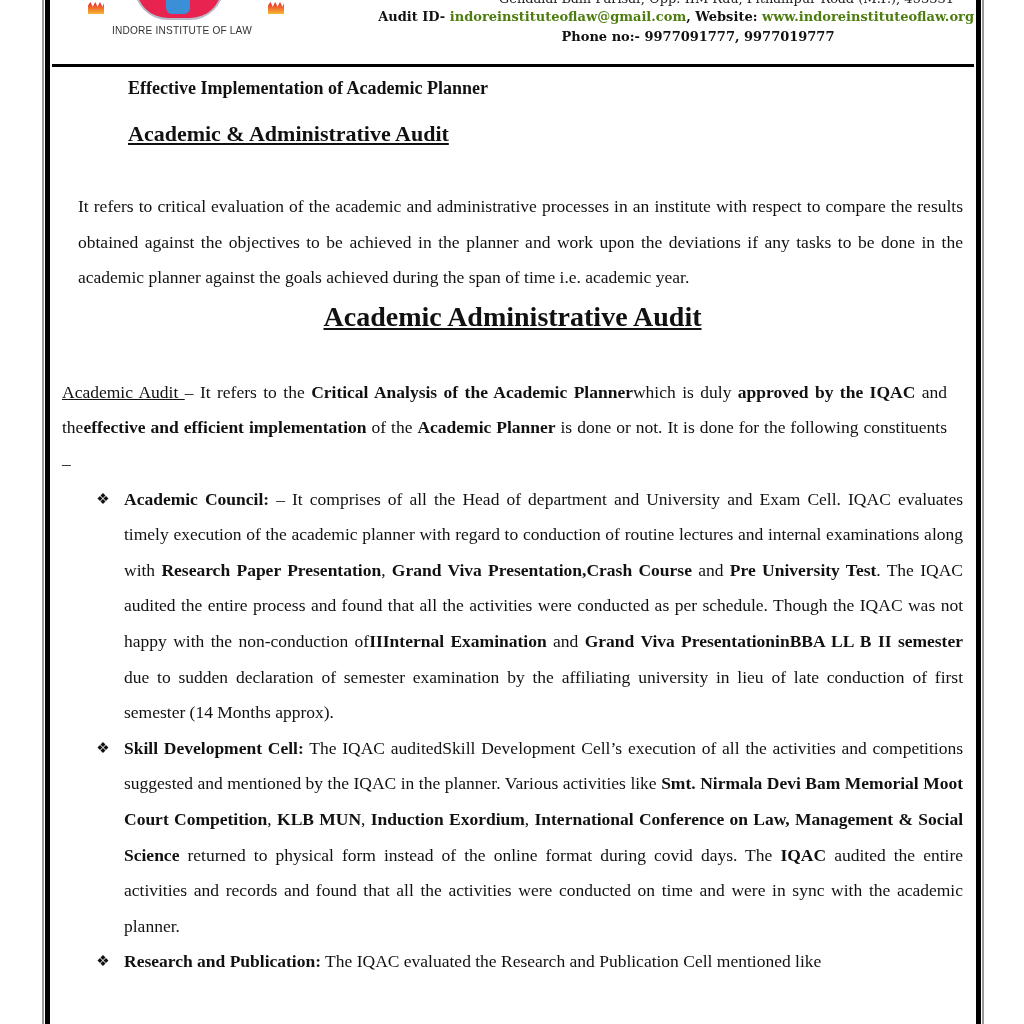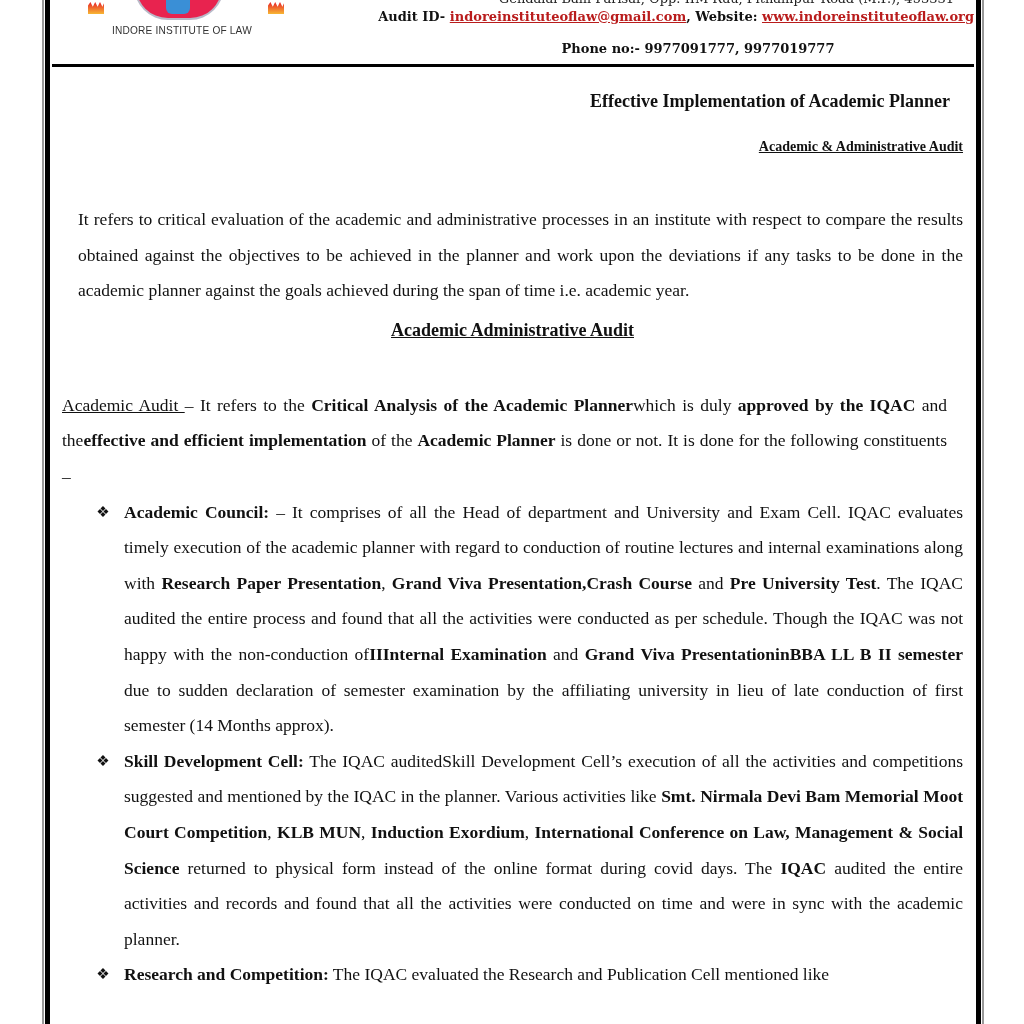--- a/index.html
+++ b/index.html
@@ -60,47 +60,47 @@
       position: absolute; left: 250px; top: -10px; width: 672px; text-align: right;
       font-family: "DejaVu Serif", "Liberation Serif", serif;
     }
     .contact-address {
       font-size: 13px; line-height: 18px; color: #222; white-space: nowrap;
       margin-right: 20px;
     }
     .contact-email {
       font-size: 13px; font-weight: bold; line-height: 18px; white-space: nowrap;
     }
-    .contact-email a { color: #b91c1c; text-decoration: underline; }
+    .contact-email a { color: #4d7c0f; }
     .contact-phone {
       font-size: 13px; font-weight: bold; line-height: 18px; text-align: center;
-      margin-top: 14px; padding-left: 120px;
+      margin-top: 2px; padding-left: 120px;
     }
     .header-rule {
       position: absolute; left: 52px; top: 64px; width: 922px; height: 3px; background: #000;
     }
 
     
     .content {
       position: absolute; left: 62px; top: 74px; width: 901px;
       font-size: 17.5px; line-height: 35.6px;
     }
     .title-main {
-      text-align: right; font-weight: bold; font-size: 18px; margin: 13px; line-height: 28px;
+      text-align: left; font-weight: bold; font-size: 18px; margin: 0; line-height: 28px;
       padding-left: 66px;
     }
     .title-sub {
-      text-align: right; font-weight: bold; font-size: 14px; text-decoration: underline;
+      text-align: left; font-weight: bold; font-size: 22px; text-decoration: underline;
       margin: 18px 0 0 0; line-height: 28px; padding-left: 66px;
     }
     .intro {
       text-align: justify; margin: 41px 0 0 16px;
     }
     .section-heading {
-      text-align: center; font-weight: bold; font-size: 18px; text-decoration: underline;
+      text-align: center; font-weight: bold; font-size: 28px; text-decoration: underline;
       margin: 6px 0 0 0; line-height: 30px; padding-left: 0;
     }
     .audit-para {
       text-align: justify; margin: 43px 16px 0 0;
     }
     .u { }
     .b { font-weight: bold; }
     ul.constituents {
       list-style: none; margin: 0; padding: 0 0 0 62px;
     }
@@ -147,16 +147,16 @@
   <p class="audit-para"><span class="b u" style="font-weight:normal;text-decoration:underline;">Academic Audit </span><span> – It refers to the </span><span class="b">Critical Analysis of the Academic Planner</span><span>which is duly </span><span class="b">approved by the IQAC</span><span> and the</span><span class="b">effective and efficient implementation</span><span> of the </span><span class="b">Academic Planner</span><span> is done or not. It is done for the following constituents –</span></p>
 
   <ul class="constituents">
     <li>
       <span class="bullet-icon">❖</span><span class="b u">Academic Council:</span><span> – It comprises of all the Head of department and University and Exam Cell. IQAC evaluates timely execution of the academic planner with regard to conduction of routine lectures and internal examinations along with </span><span class="b">Research Paper Presentation</span><span>, </span><span class="b">Grand Viva Presentation,Crash Course</span><span> and </span><span class="b">Pre University Test</span><span>. The IQAC audited the entire process and found that all the activities were conducted as per schedule. Though the IQAC was not happy with the non-conduction of</span><span class="b">IIInternal Examination</span><span> and </span><span class="b">Grand Viva PresentationinBBA LL B II semester</span><span> due to sudden declaration of semester examination by the affiliating university in lieu of late conduction of first semester (14 Months approx).</span>
     </li>
     <li>
       <span class="bullet-icon">❖</span><span class="b u">Skill Development Cell</span><span class="b">:</span><span> The IQAC auditedSkill Development Cell’s execution of all the activities and competitions suggested and mentioned by the IQAC in the planner. Various activities like </span><span class="b">Smt. Nirmala Devi Bam Memorial Moot Court Competition</span><span>, </span><span class="b">KLB MUN</span><span>, </span><span class="b">Induction Exordium</span><span>, </span><span class="b">International Conference on Law, Management &amp; Social Science</span><span> returned to physical form instead of the online format during covid days. The </span><span class="b">IQAC</span><span> audited the entire activities and records and found that all the activities were conducted on time and were in sync with the academic planner.</span>
     </li>
     <li>
-      <span class="bullet-icon">❖</span><span class="b u">Research and Competition:</span><span> The IQAC evaluated the Research and Publication Cell mentioned like</span>
+      <span class="bullet-icon">❖</span><span class="b u">Research and Publication:</span><span> The IQAC evaluated the Research and Publication Cell mentioned like</span>
     </li>
   </ul>
 </main>
 
 </body></html>

